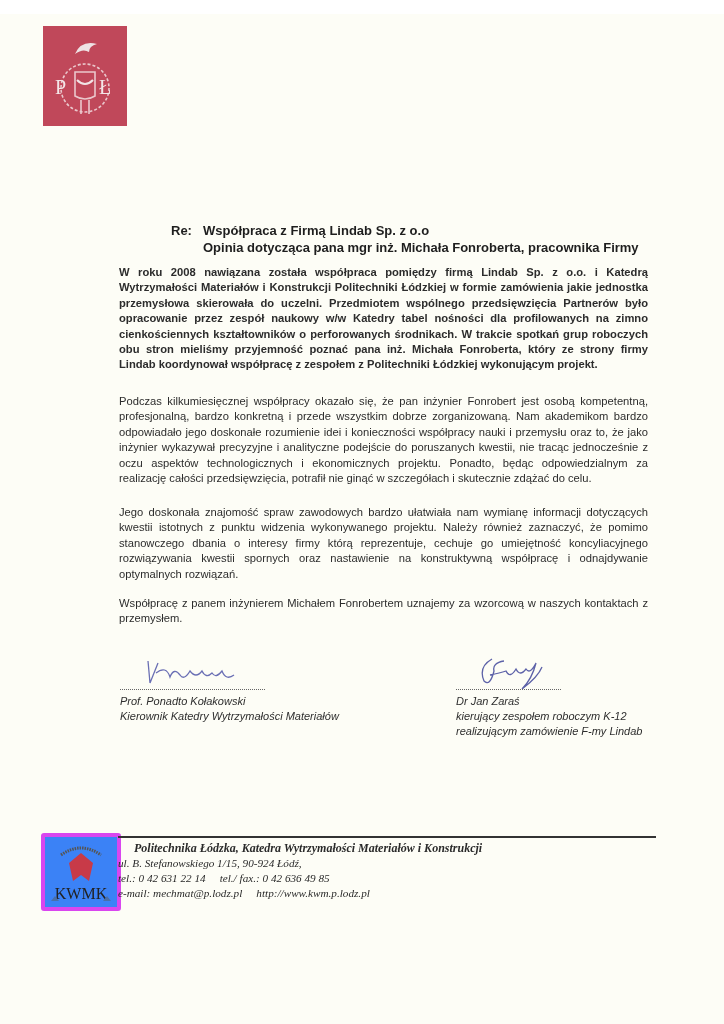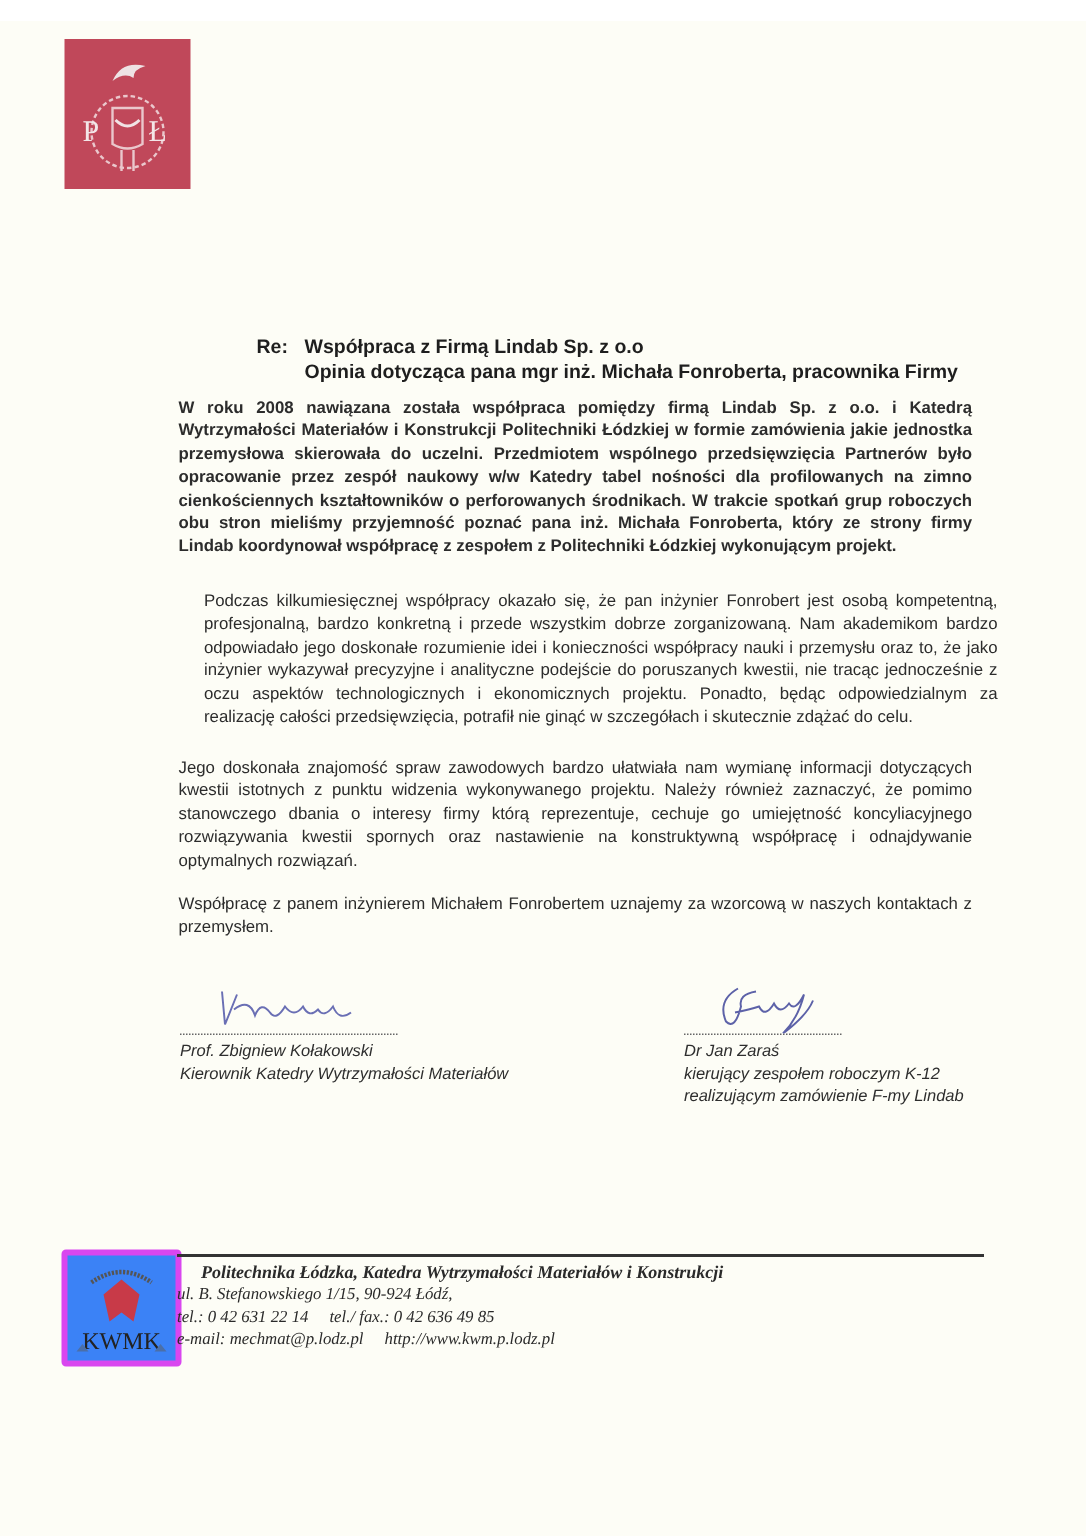--- a/index.html
+++ b/index.html
@@ -20,21 +20,21 @@
     position: absolute; left: 171px; top: 222px;
     font-weight: bold; font-size: 13px; line-height: 17px; color: #1e1e1e;
   }
   .subject .re { position: absolute; left: 0; top: 0; }
   .subject .lines { position: absolute; left: 32px; top: 0; white-space: nowrap; }
   .body-text {
     position: absolute; left: 119px; width: 529px;
     font-size: 11.2px; line-height: 15.4px; text-align: justify; color: #2c2c2c;
   }
   .p1 { top: 265px; font-weight: bold; }
-  .p2 { top: 394px; margin-left: 17px; }
+  .p2 { top: 394px; }
   .p3 { top: 505px; }
   .p4 { top: 596px; }
   .sig-block { position: absolute; font-style: italic; font-size: 11px; line-height: 15px; color: #2e2e2e; }
   .sig-left { left: 120px; top: 655px; }
   .sig-right { left: 456px; top: 655px; }
   .signature { height: 34px; position: relative; }
   .signature svg { position: absolute; left: 0; top: 0; }
   .dots { width: 145px; border-bottom: 1px dotted #666; margin-bottom: 4px; }
   .sig-right .dots { width: 105px; }
   .footer-rule { position: absolute; left: 118px; top: 836px; width: 538px; height: 2px; background: #333; }
@@ -82,21 +82,21 @@
 <div class="body-text p3">Jego doskonała znajomość spraw zawodowych bardzo ułatwiała nam wymianę informacji dotyczących kwestii istotnych z punktu widzenia wykonywanego projektu. Należy również zaznaczyć, że pomimo stanowczego dbania o interesy firmy którą reprezentuje, cechuje go umiejętność koncyliacyjnego rozwiązywania kwestii spornych oraz nastawienie na konstruktywną współpracę i odnajdywanie optymalnych rozwiązań.</div>
 <div class="body-text p4">Współpracę z panem inżynierem Michałem Fonrobertem uznajemy za wzorcową w naszych kontaktach z przemysłem.</div>
 
 <div class="sig-block sig-left">
   <div class="signature">
     <svg width="150" height="34" viewBox="0 0 150 34">
       <path d="M28 6 l2 22 l8 -20 M36 18 q10 -8 14 4 q4 -10 10 -2 q4 6 10 -4 q6 8 12 0 q4 8 10 2 q4 6 10 -2 q4 10 12 4" stroke="#6a6fb4" stroke-width="1.3" fill="none"></path>
     </svg>
   </div>
   <div class="dots"></div>
-  <div>Prof. Zbigniew Kołakowski</div>
+  <div>Prof. Ponadto Kołakowski</div>
   <div>Kierownik Katedry Wytrzymałości Materiałów</div>
 </div>
 
 <div class="sig-block sig-right">
   <div class="signature">
     <svg width="120" height="34" viewBox="0 0 120 34">
       <path d="M36 4 q-14 8 -8 22 q6 6 10 -10 q-2 -8 10 -10 M34 20 q10 -2 16 -4 q4 8 10 -2 q4 8 10 0 q4 6 10 -6 q-4 16 -14 26 q16 -12 20 -22" stroke="#5d62a8" stroke-width="1.3" fill="none"></path>
     </svg>
   </div>
   <div class="dots"></div>

